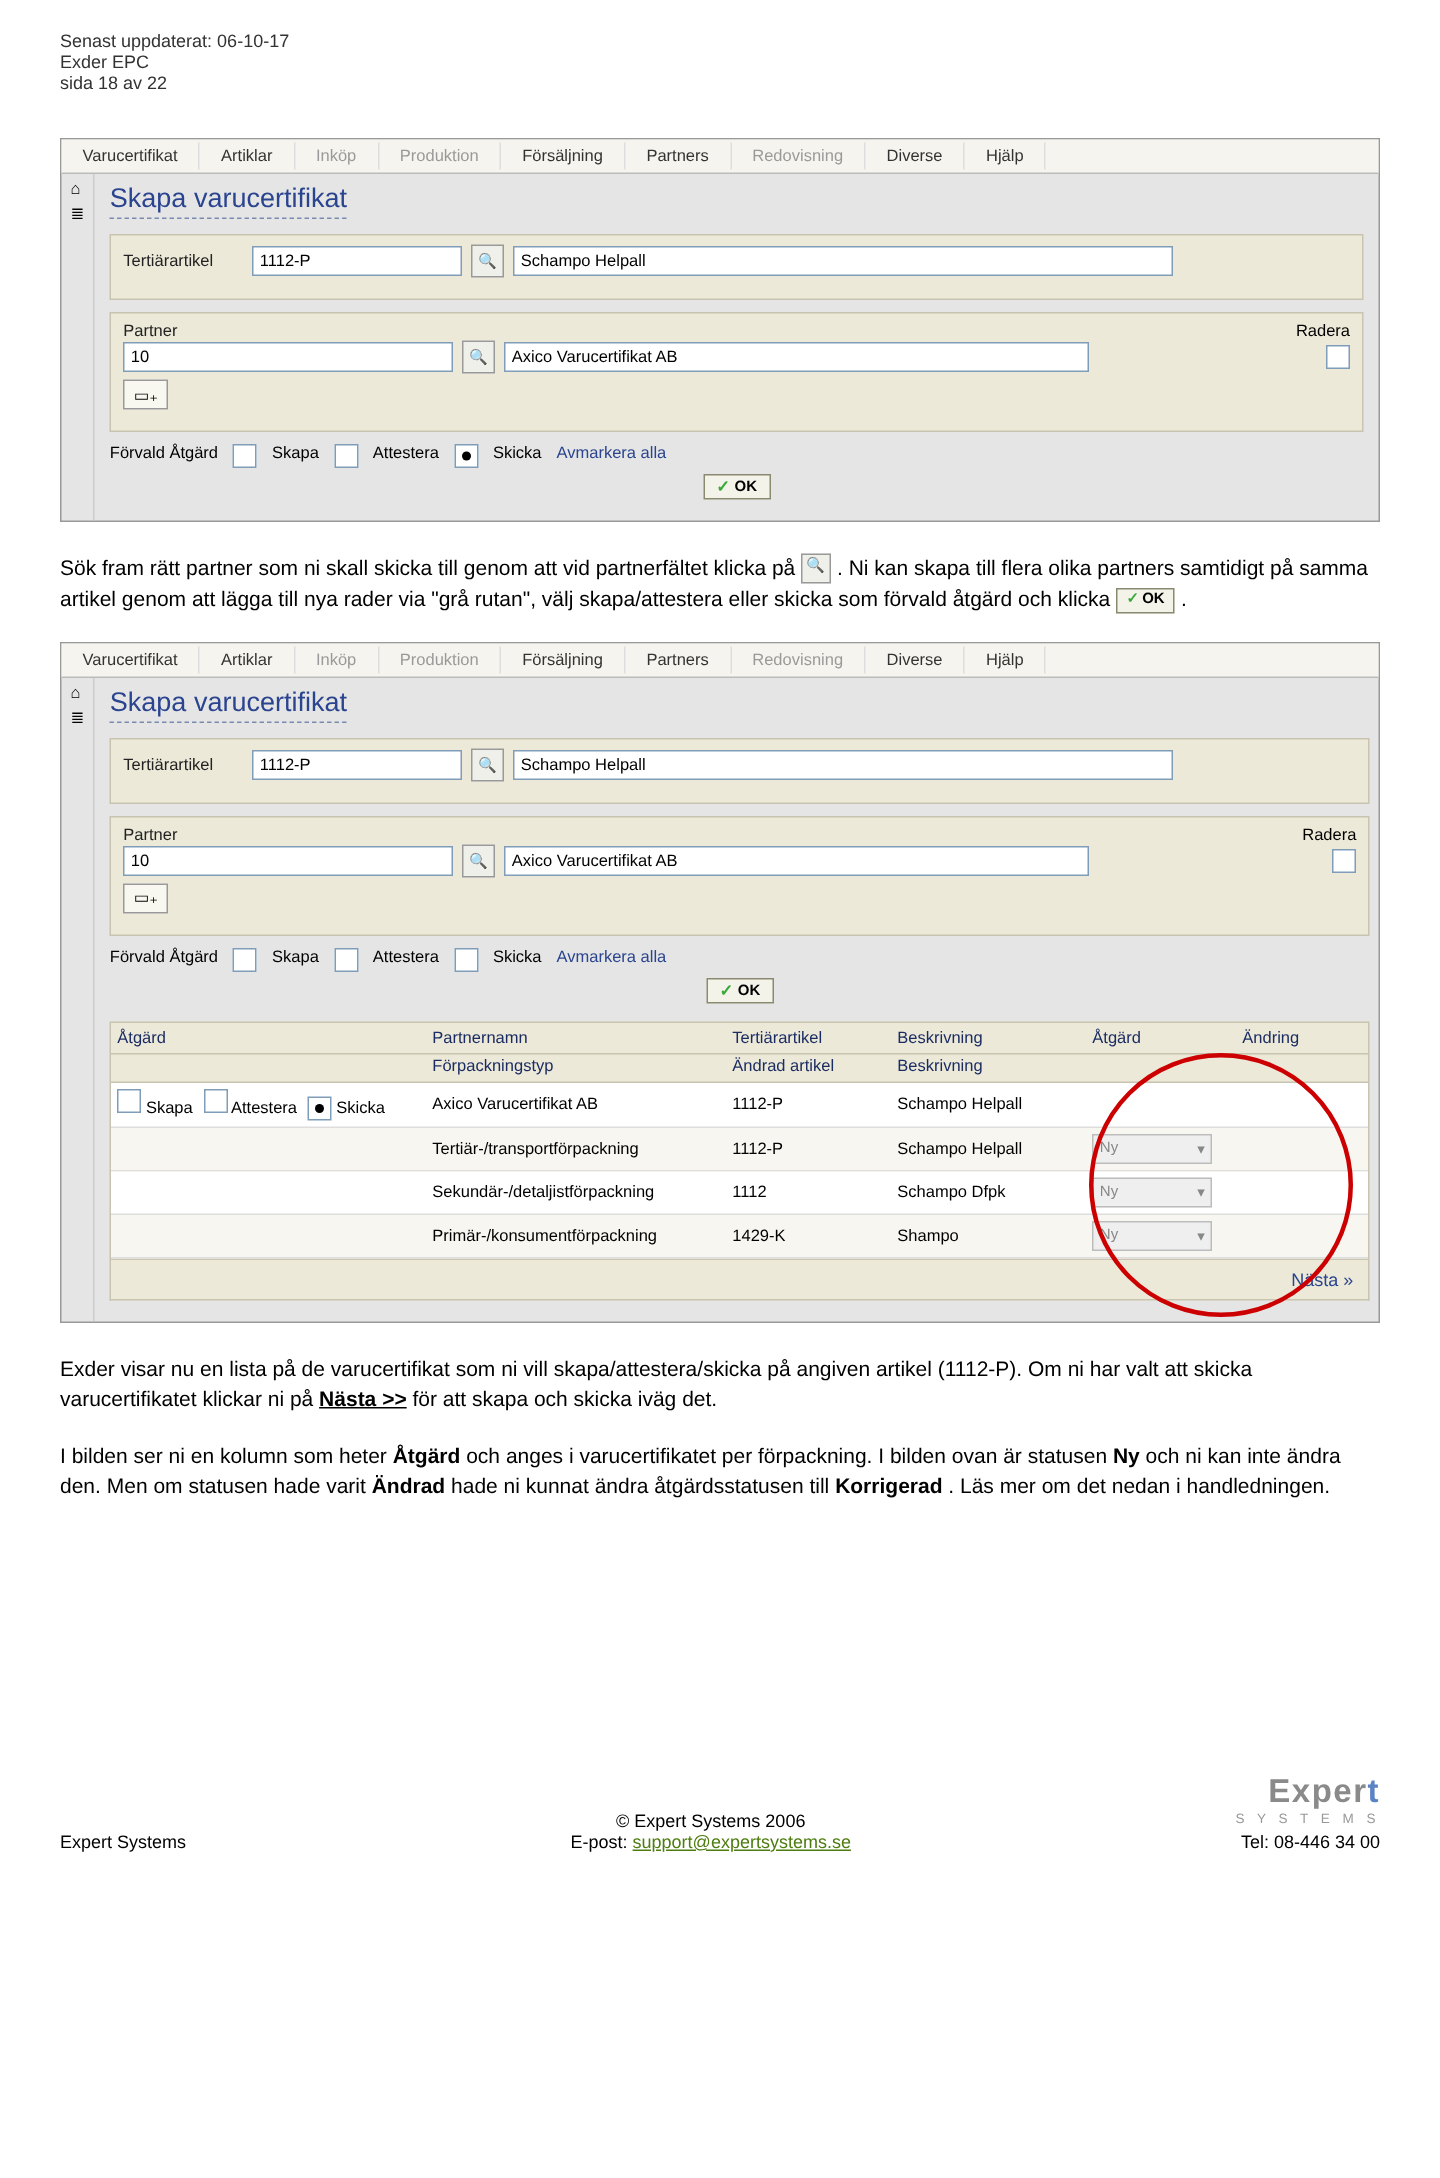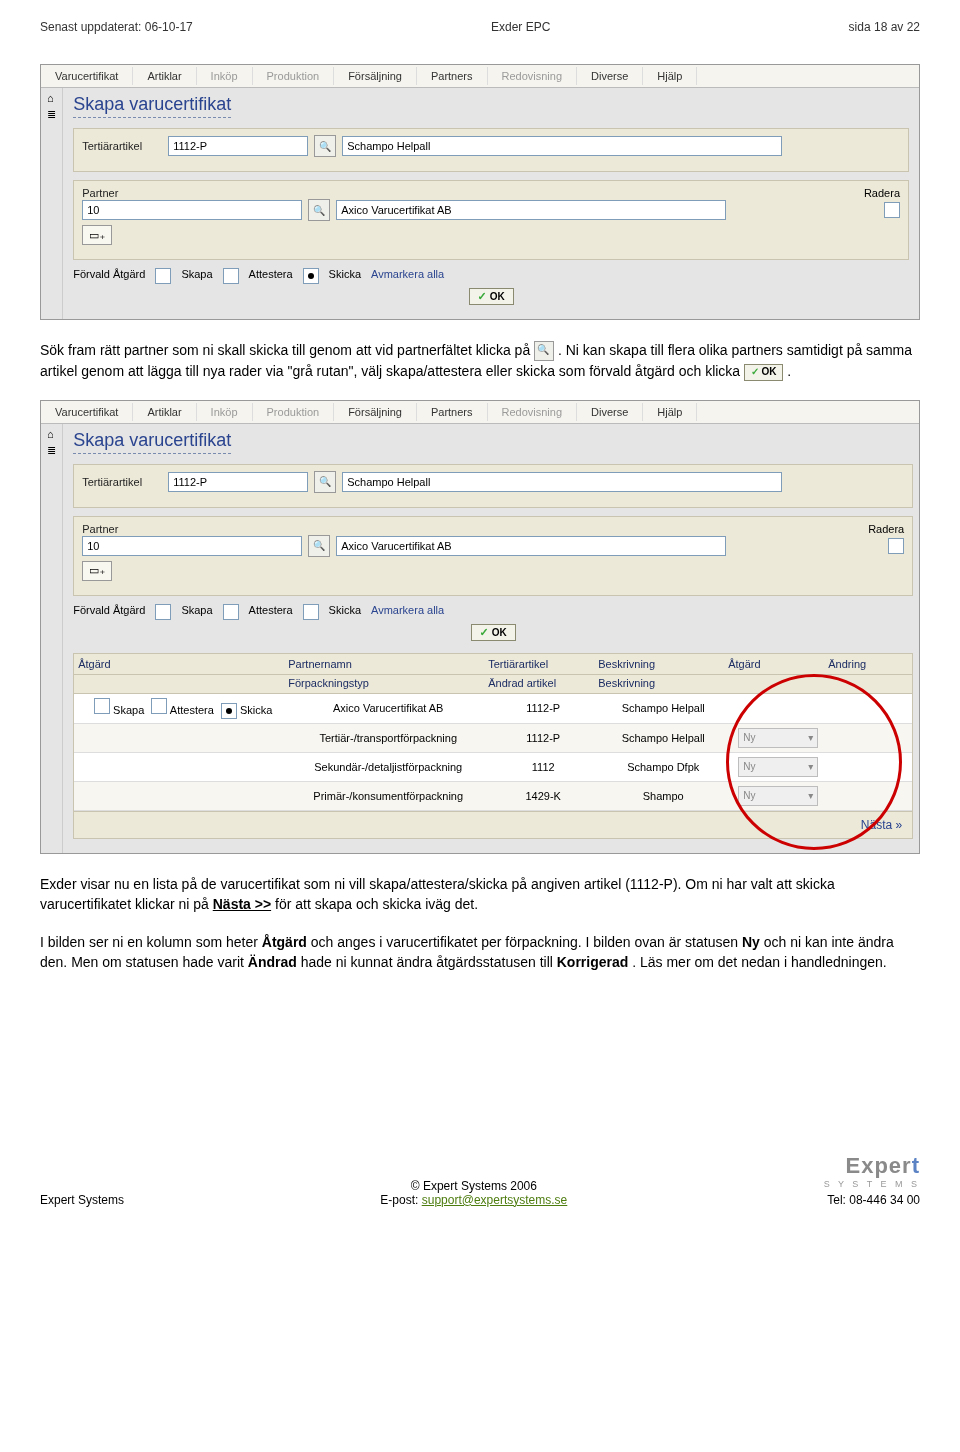--- a/index.html
+++ b/index.html
@@ -14,20 +14,21 @@
   .page {
     padding: 20px 40px 30px 40px;
     box-sizing: border-box;
   }
   .header-row {
     display: flex;
     justify-content: space-between;
     font-size: 12px;
     color: #333;
     margin-bottom: 30px;
+    flex-direction: column;
   }
   .screenshot {
     border: 1px solid #999;
     background: #e5e5e5;
     margin-bottom: 20px;
     font-size: 11px;
   }
   .menu-bar {
     display: flex;
     background: #f5f4ee;
@@ -166,21 +167,20 @@
   .tg-col-d { width:130px; }
   .tg-col-e { width:100px; }
   .tg-col-f { width:80px; }
   .tg-row {
     display:flex;
     align-items:center;
     font-size:11px;
     border-bottom:1px solid #ddd;
     padding:4px 4px;
     background:#fff;
-    text-align:center;
   }
   .tg-row:nth-child(even){ background:#f7f6f0; }
   .sel-faux {
     border:1px solid #bdbdbd;
     background:#efefef;
     color:#888;
     width:70px;
     height:18px;
     display:inline-flex;
     align-items:center;

